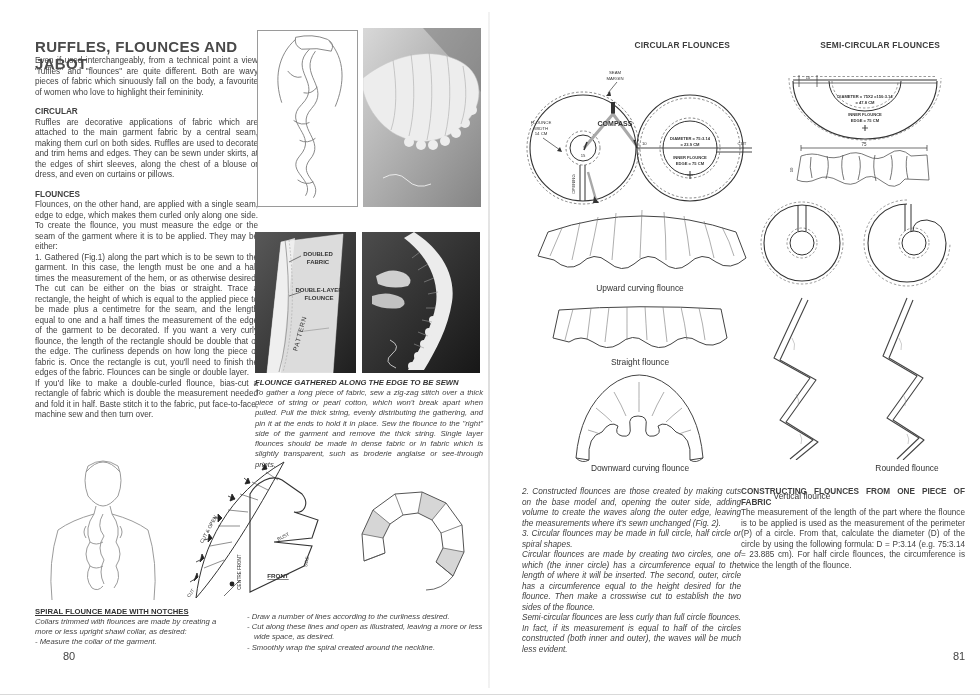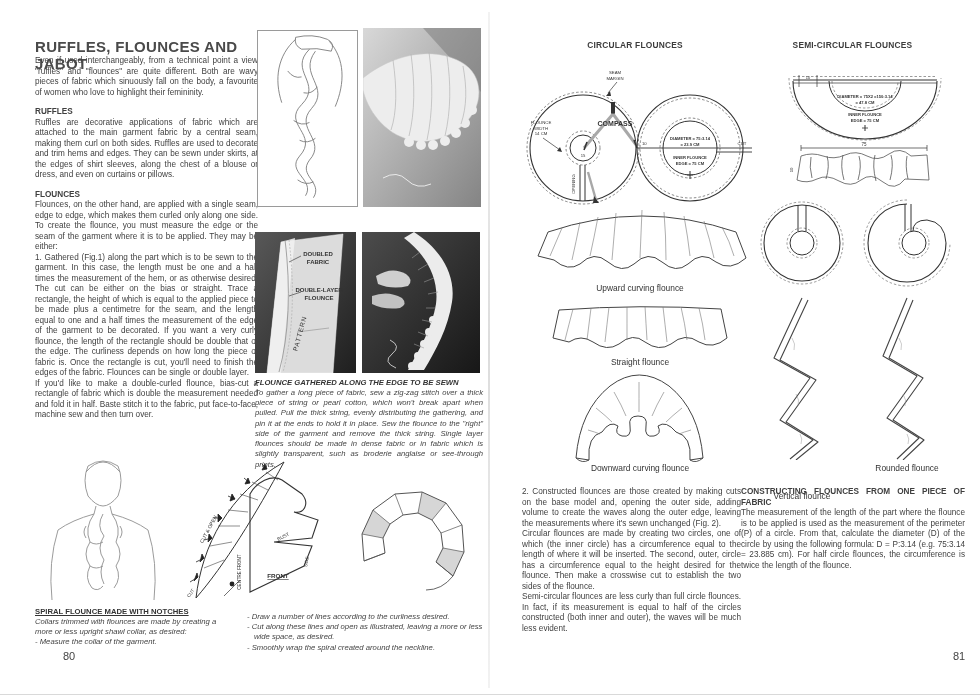--- a/index.html
+++ b/index.html
@@ -15,38 +15,38 @@
   .title {
     font-size:15px; font-weight:bold; color:#4a4a4a; letter-spacing:.3px;
   }
   .body-text { font-size:8.2px; line-height:1.28; text-align:justify; color:#3f3f3f; }
   .body-text p { margin:0; }
   .body-text .heading { font-weight:bold; margin-top:9px; }
   .cap-title { font-size:7.7px; font-weight:bold; color:#333; }
   .cap-body { font-size:7.7px; font-style:italic; line-height:1.33; text-align:justify; color:#444; }
   .bullet { padding-left:7px; text-indent:-7px; }
   .fig-label { font-size:8.4px; color:#333; text-align:center; }
-  .col-head { font-size:8.4px; font-weight:bold; color:#3c3c3c; text-align:center; letter-spacing:.2px; }
+  .col-head { font-size:8.4px; font-weight:bold; color:#3c3c3c; text-align:right; letter-spacing:.2px; }
   .pagenum { font-size:11px; color:#444;margin-left:28px; }
   .gutter { width:2px; background:linear-gradient(180deg,#f2f2f2,#dcdcdc,#f2f2f2); }
   .crease { height:1px; background:#d9d9d9; }
   .figbox { border:1px solid #9a9a9a; background:#fff; }
   svg { display:block; }
   svg text { font-family:"Liberation Sans", sans-serif; fill:#333; }
 </style>
 </head>
 <body>
 
 <div class="abs" style="left:0;top:0;width:490px;height:584px;">
 
   <div class="abs title" style="left:35px;top:38px;width:230px;">RUFFLES, FLOUNCES AND JABOT</div>
 
   <div class="abs body-text" style="left:35px;top:56px;width:223px;">
     <p>Even if used interchangeably, from a technical point a view "ruffles" and "flounces" are quite different. Both are wavy pieces of fabric which sinuously fall on the body, a favourite of women who love to highlight their femininity.</p>
-    <p class="heading">RUFFLES</p>
+    <p class="heading">CIRCULAR</p>
     <p>Ruffles are decorative applications of fabric which are attached to the main garment fabric by a central seam, making them curl on both sides. Ruffles are used to decorate and trim hems and edges. They can be sewn under skirts, at the edges of shirt sleeves, along the chest of a blouse or dress, and even on curtains or pillows.</p>
     <p class="heading">FLOUNCES</p>
     <p>Flounces, on the other hand, are applied with a single seam, edge to edge, which makes them curled only along one side. To create the flounce, you must measure the edge or the seam of the garment where it is to be applied. They may be either:</p>
     <p>1. Gathered (Fig.1) along the part which is to be sewn to the garment. In this case, the length must be one and a half times the measurement of the hem, or as otherwise desired. The cut can be either on the bias or straight. Trace a rectangle, the height of which is equal to the applied piece to be made plus a centimetre for the seam, and the length equal to one and a half times the measurement of the edge of the garment to be decorated. If you want a very curly flounce, the length of the rectangle should be double that of the edge. The curliness depends on how long the piece of fabric is. Once the rectangle is cut, you'll need to finish the edges of the fabric. Flounces can be single or double layer.</p>
     <p>If you'd like to make a double-curled flounce, bias-cut a rectangle of fabric which is double the measurement needed and fold it in half. Baste stitch it to the fabric, put face-to-face, machine sew and then turn over.</p>
   </div>
 
   <div class="abs figbox" style="left:257px;top:30px;width:101px;height:177px;">
     <svg width="99" height="175" viewBox="0 0 100 176">
       <g fill="none" stroke="#7a7a7a" stroke-width="0.9">
@@ -452,22 +452,23 @@
       </g>
       <g fill="none" stroke="#999" stroke-width="0.5">
         <path d="M42,140 q4,6 2,12"></path>
           <path d="M46,196 q4,6 2,12"></path>
           <path d="M50,236 q3,5 1,10"></path>
       </g>
     </svg>
   </div>
   <div class="abs fig-label" style="left:367px;top:463px;width:100px;">Rounded flounce</div>
 
-  <div class="abs body-text" style="left:32px;top:487px;width:219px;">
+  <div class="abs body-text" style="left:32px;top:487px;width:219px;font-style:italic;">
     <p>2. Constructed flounces are those created by making cuts on the base model and, opening the outer side, adding volume to create the waves along the outer edge, leaving the measurements where it's sewn unchanged (Fig. 2).</p>
+    <p>3. Circular flounces may be made in full circle, half circle or spiral shapes.</p>
     <p>Circular flounces are made by creating two circles, one of which (the inner circle) has a circumference equal to the length of where it will be inserted. The second, outer, circle has a circumference equal to the height desired for the flounce. Then make a crosswise cut to establish the two sides of the flounce.</p>
     <p>Semi-circular flounces are less curly than full circle flounces. In fact, if its measurement is equal to half of the circles constructed (both inner and outer), the waves will be much less evident.</p>
   </div>
 
   <div class="abs body-text" style="left:251px;top:487px;width:224px;">
     <p style="font-weight:bold;">CONSTRUCTING FLOUNCES FROM ONE PIECE OF FABRIC</p>
     <p>The measurement of the length of the part where the flounce is to be applied is used as the measurement of the perimeter (P) of a circle. From that, calculate the diameter (D) of the circle by using the following formula: D = P:3.14 (e.g. 75:3.14 = 23.885 cm). For half circle flounces, the circumference is twice the length of the flounce.</p>
   </div>
 
   <div class="abs pagenum" style="left:435px;top:650px;">81</div>

